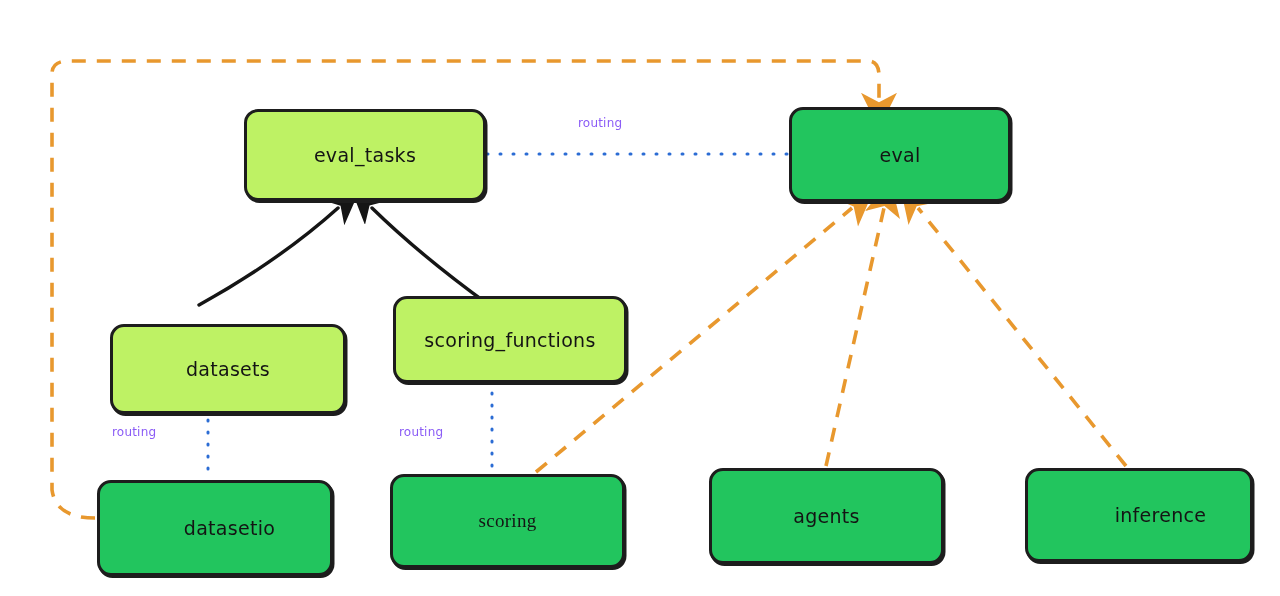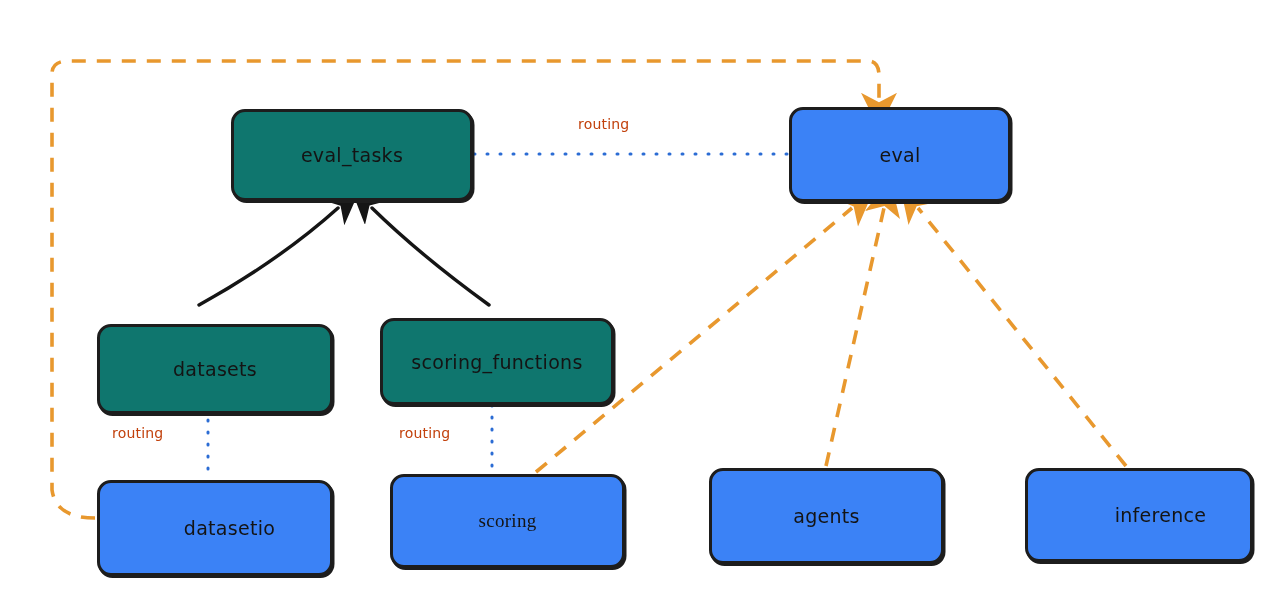--- a/index.html
+++ b/index.html
@@ -12,33 +12,33 @@
   }
   svg#edges{position:absolute;left:0;top:0;width:1280px;height:596px;}
   .node{
     position:absolute;
     display:flex;align-items:center;justify-content:center;
     box-sizing:border-box;
     border:3px solid #1d1d1d;
     border-radius:14px;
     box-shadow:1.5px 2px 0 0 #1d1d1d;
   }
-  .node.blue{background:#0f766e;}
-  .node.green{background:#3b82f6;}
+  .node.blue{background:#bef264;margin-left:13px;}
+  .node.green{background:#22c55e;}
   .node-label{
     color:#141414;
     font-size:19px;
     letter-spacing:0.3px;
     white-space:nowrap;
     user-select:none;
   }
   .edge-label{
     position:absolute;
-    color:#c2410c;
-    font-size:14px;
+    color:#8b5cf6;
+    font-size:12px;
     letter-spacing:0.2px;
     white-space:nowrap;
     user-select:none;
   }
 </style>
 </head>
 <body>
 
 <div id="canvas">
 
@@ -76,21 +76,21 @@
   </div>
 
   <div class="node green" style="left:789px;top:107px;width:222px;height:95px;">
     <span class="node-label">eval</span>
   </div>
 
   <div class="node blue" style="left:97px;top:324px;width:236px;height:90px;">
     <span class="node-label">datasets</span>
   </div>
 
-  <div class="node blue" style="left:380px;top:318px;width:234px;height:87px;">
+  <div class="node blue" style="left:380px;top:296px;width:234px;height:87px;">
     <span class="node-label">scoring_functions</span>
   </div>
 
   <div class="node green" style="left:97px;top:480px;width:236px;height:96px;padding-left:29px;">
     <span class="node-label">datasetio</span>
   </div>
 
   <div class="node green" style="left:390px;top:474px;width:235px;height:94px;font-family:Liberation Serif, serif;">
     <span class="node-label">scoring</span>
   </div>

